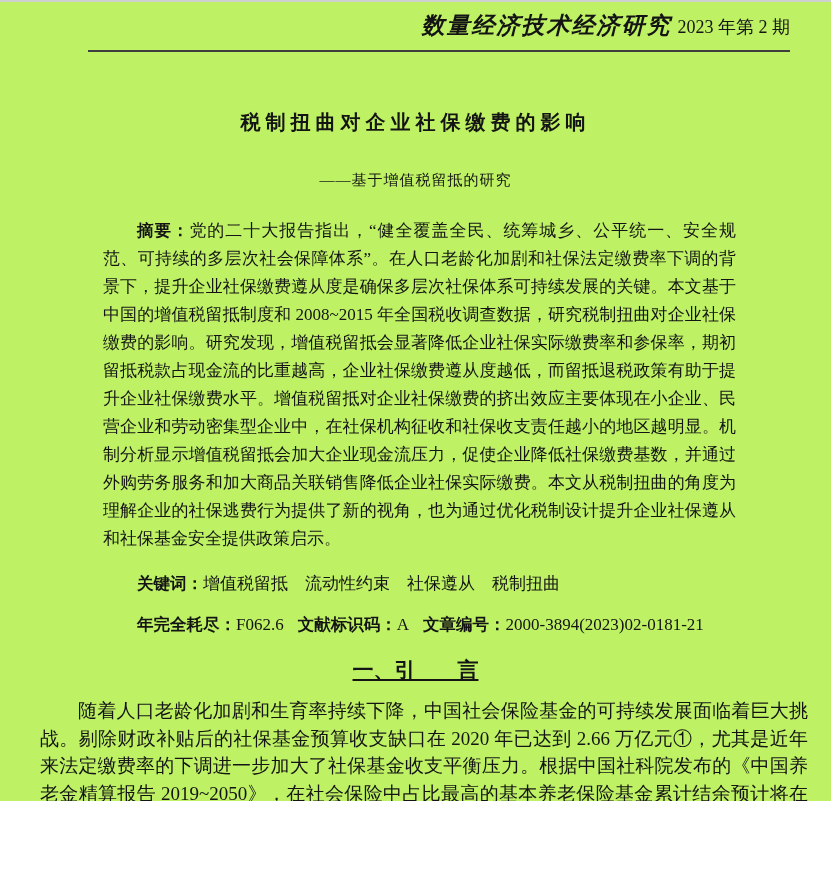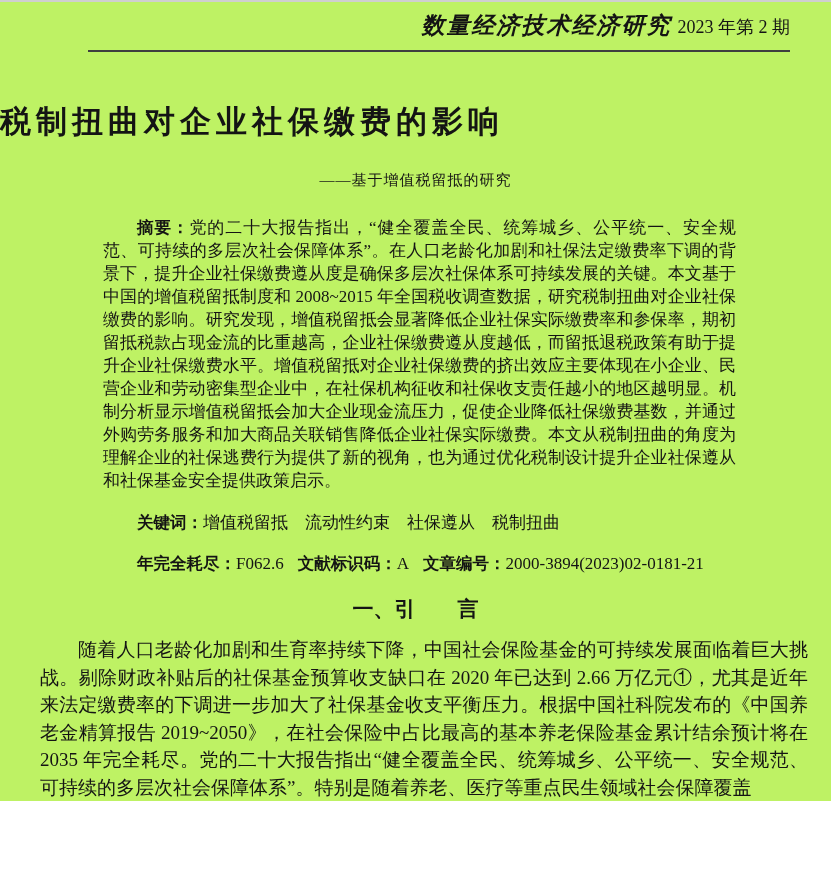--- a/index.html
+++ b/index.html
@@ -13,44 +13,45 @@
   }
   .top-edge{height:2px;background:#cfcfcf;}
   .journal-header{margin:8px 41px 0 0;text-align:right;white-space:nowrap;}
   .journal-name{
     font-size:23px;font-weight:700;font-style:italic;letter-spacing:2px;
     font-family:"Liberation Serif","DejaVu Serif",serif;
   }
   .journal-issue{font-size:18px;font-style:normal;margin-left:2px;}
   .header-rule{margin:9px 41px 0 88px;border-top:2px solid #3f3f3f;height:0;}
   .title{
-    margin:48px 0 0 0;
-    font-size:31px;font-weight:700;letter-spacing:5px;line-height:44px;
+    margin:48px 0 0 0;text-align:center;
+    font-size:20px;font-weight:700;letter-spacing:5px;line-height:44px;
   }
   .subtitle{margin-top:22px;text-align:center;font-size:15px;letter-spacing:1px;line-height:28px;}
   .authors{margin-top:20px;text-align:center;font-size:21px;letter-spacing:3px;line-height:28px;}
   .author-note{font-size:13px;vertical-align:super;letter-spacing:0;}
   .abstract{
     margin:22px 95px 16px 103px;
-    font-size:17px;line-height:23px;text-align:justify;text-indent:2em;
+    font-size:17px;line-height:28px;text-align:justify;text-indent:2em;
   }
   .abstract .label,.keywords .label,.classification .label{
     font-weight:700;
     font-family:"Liberation Sans","DejaVu Sans",sans-serif;
     font-size:16.5px;
   }
   .keywords,.classification{
     margin:12px 95px 0 103px;
     font-size:17px;line-height:28px;text-indent:2em;white-space:nowrap;
   }
   .cls-group{margin-right:14px;}
   .section-heading{
     margin:16px 0 0 0;text-align:center;
     font-size:21px;font-weight:700;line-height:30px;
     font-family:"Liberation Sans","DejaVu Sans",sans-serif;
+    text-decoration:underline;
   }
   .body-para{
     margin:12px 23px 0 40px;
     font-size:19px;line-height:27.5px;text-align:justify;text-indent:2em;
   }
   .watermark{
     position:absolute;top:836px;right:2px;
     display:flex;align-items:center;
     color:rgba(125,125,125,0.62);
     font-weight:400;font-size:27px;letter-spacing:1px;

